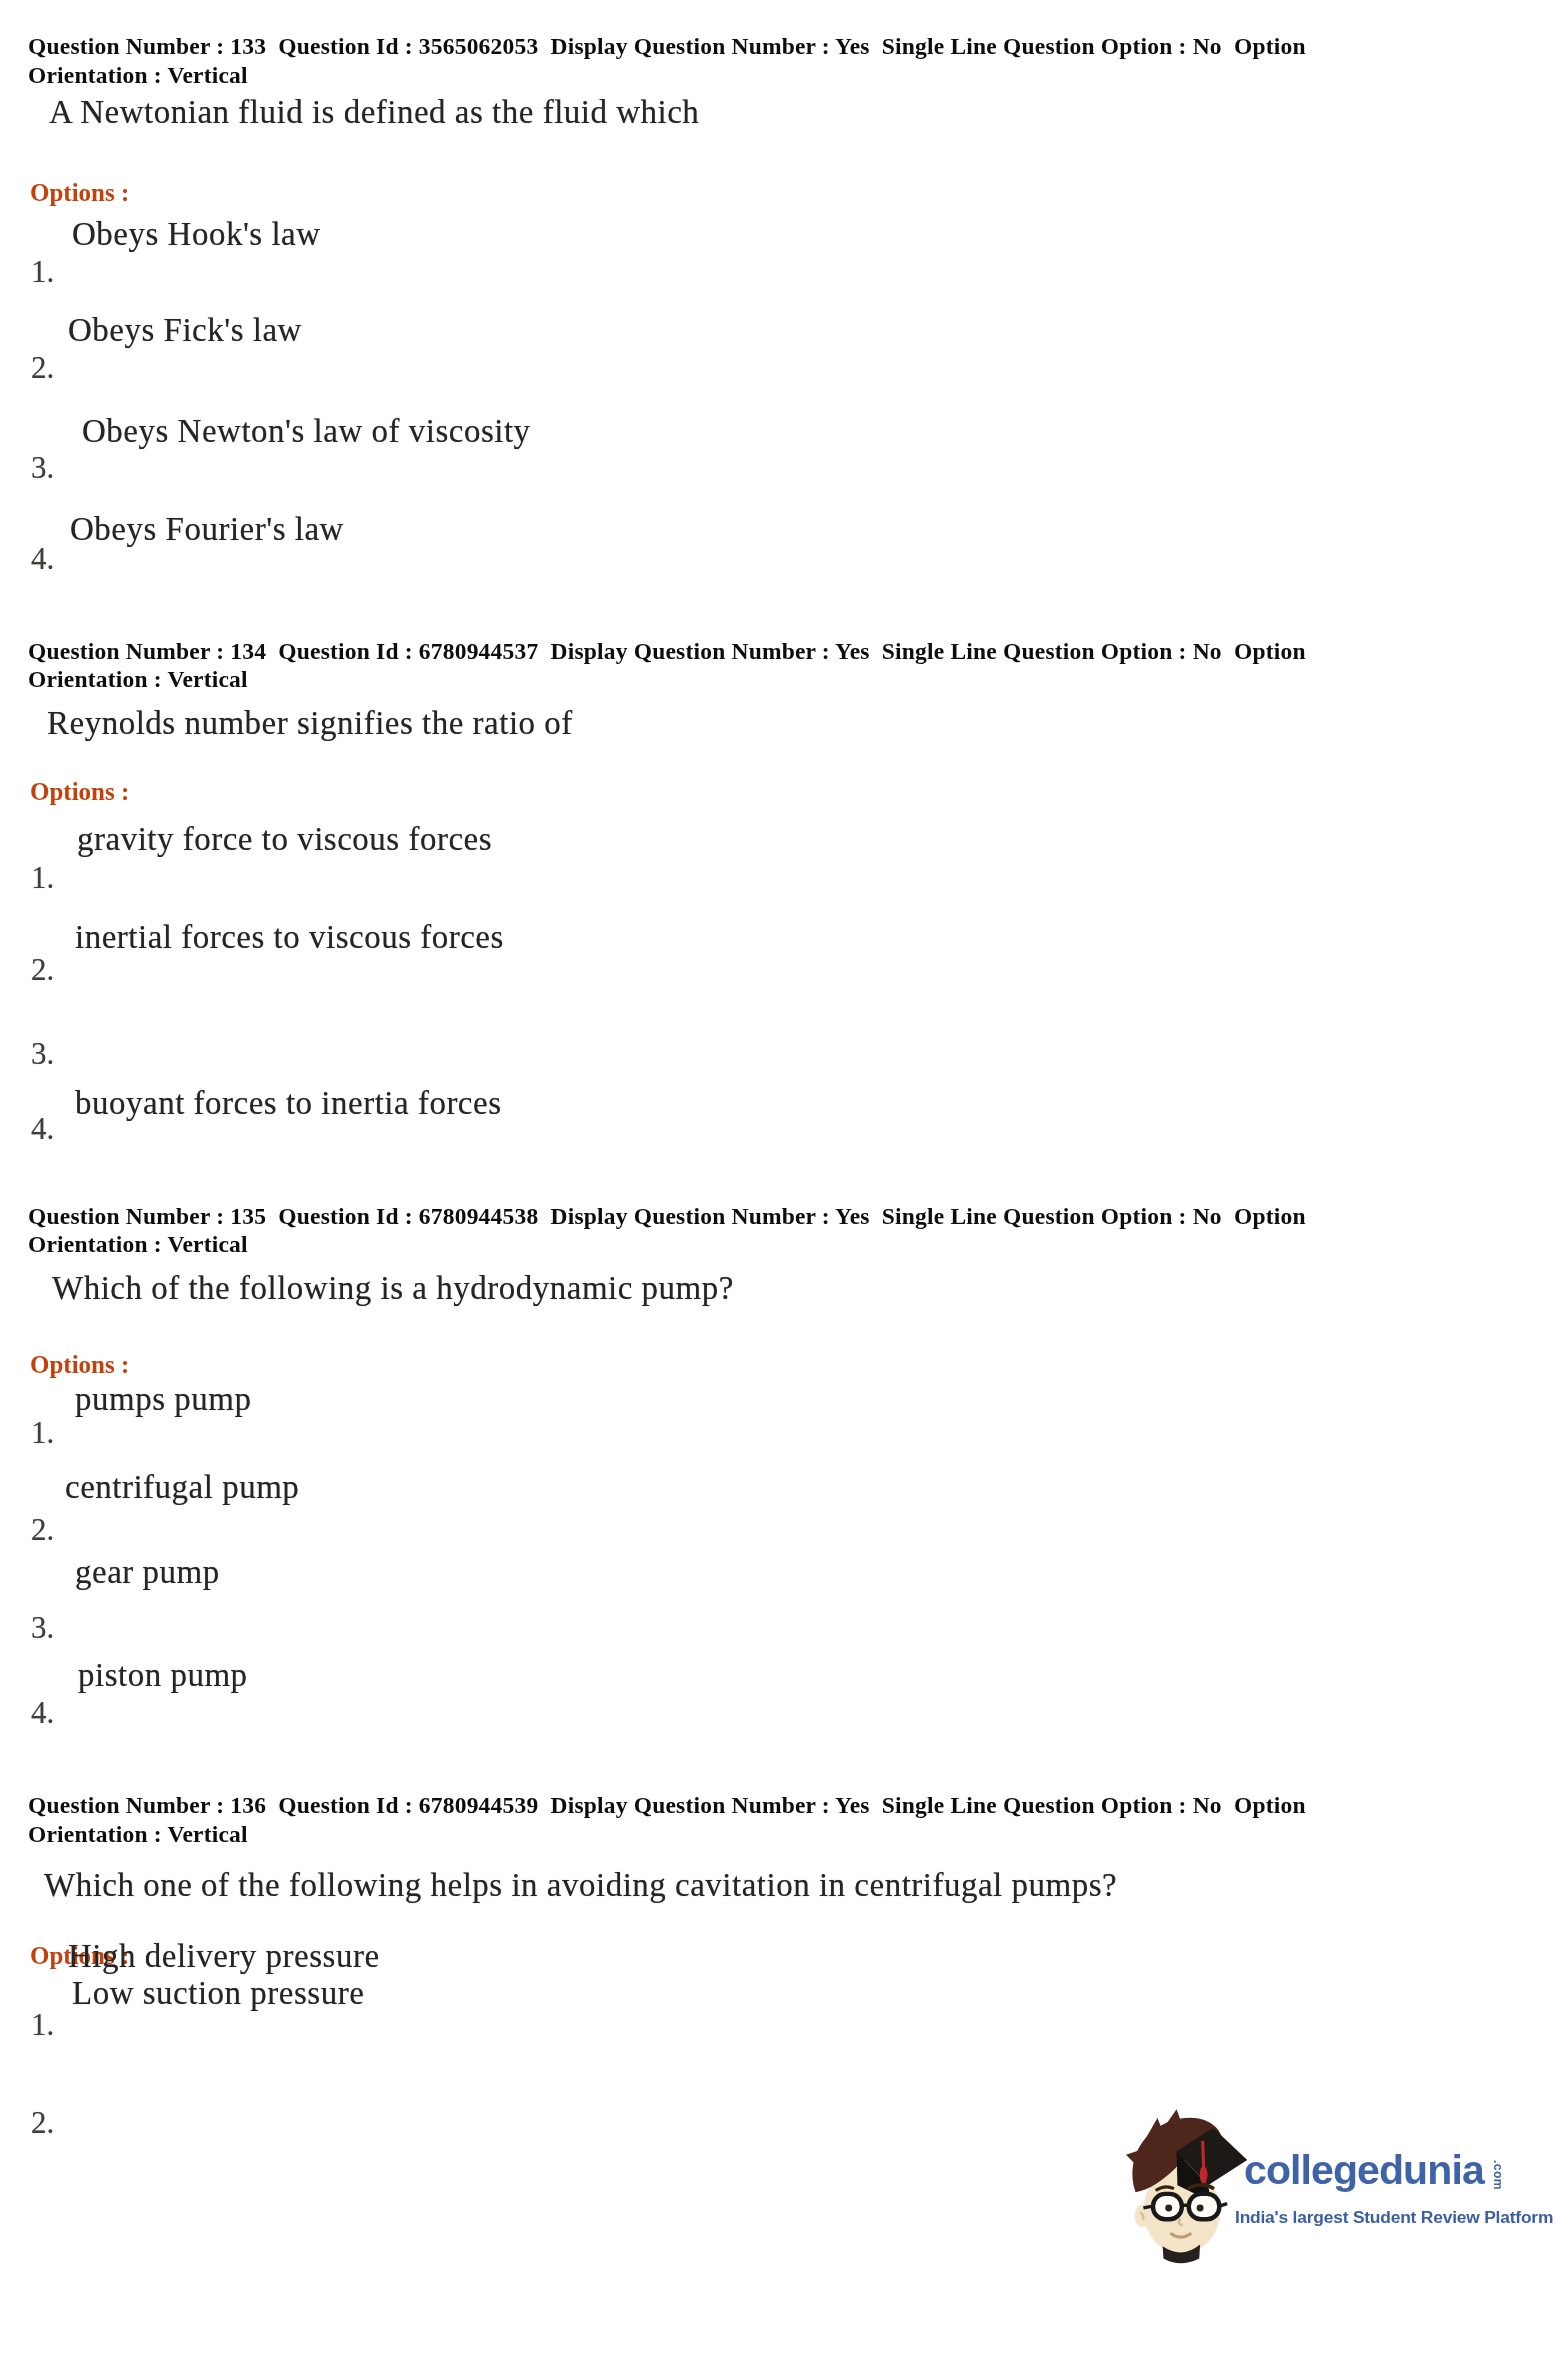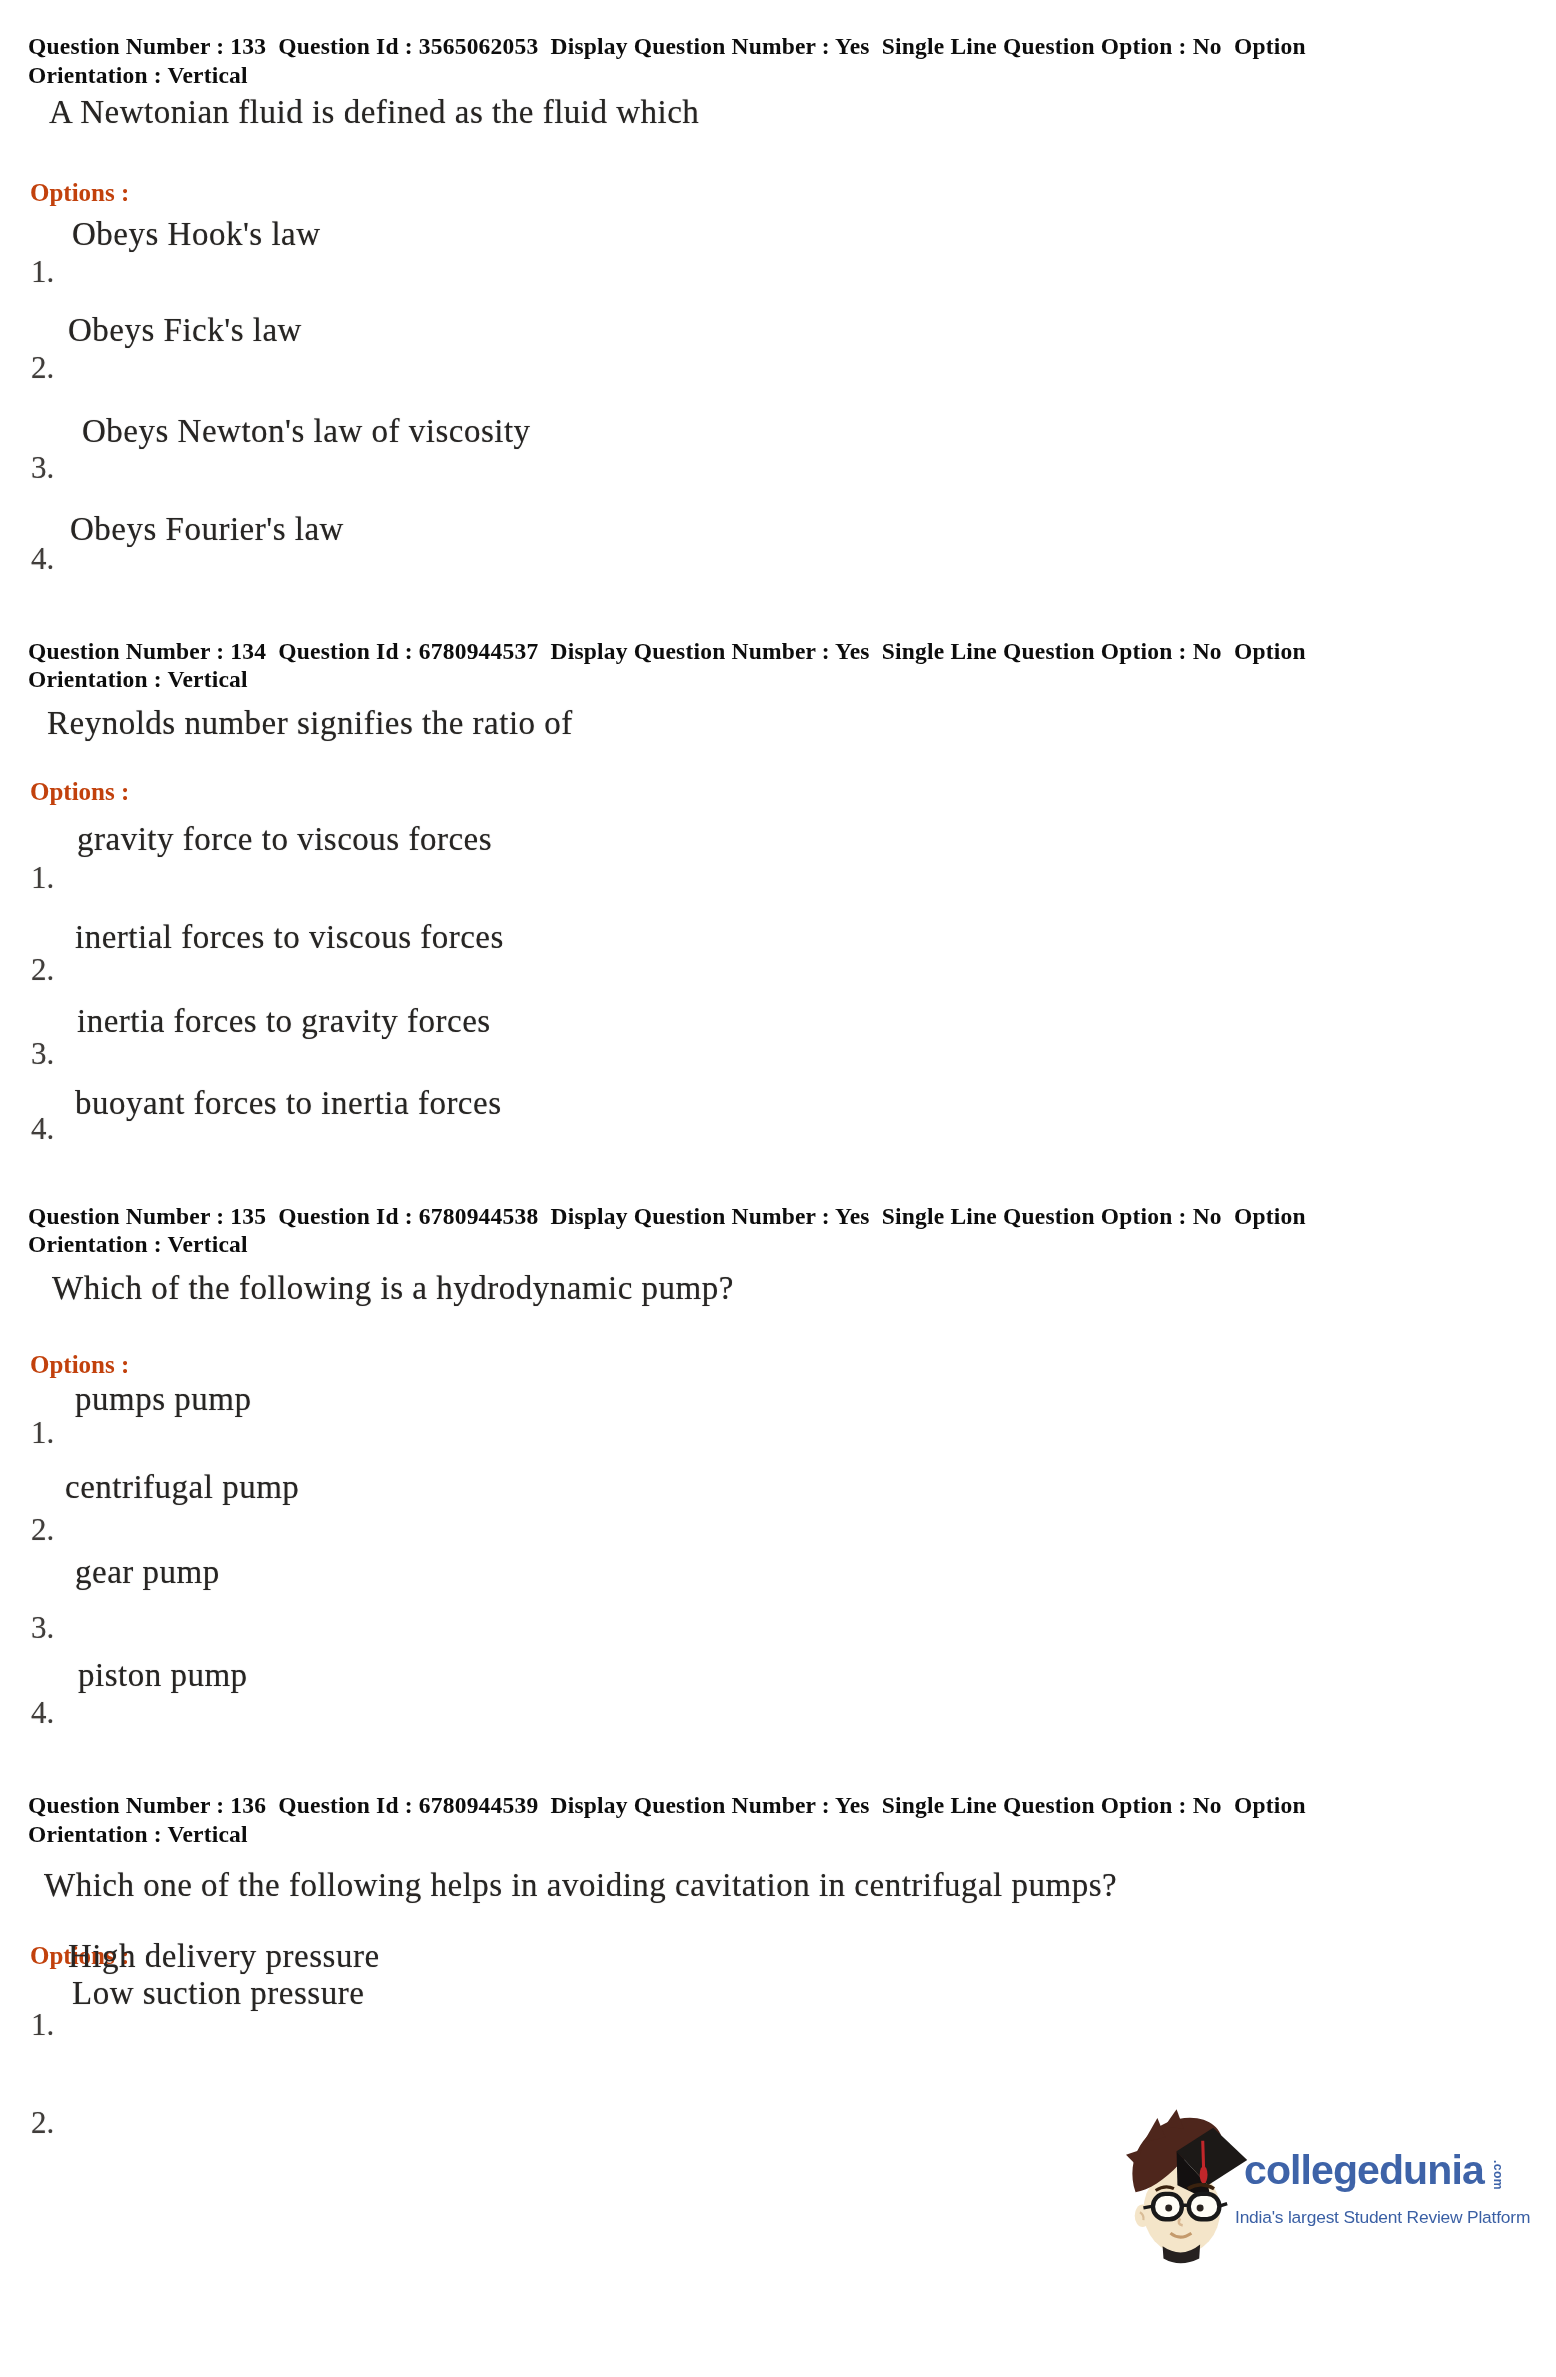--- a/index.html
+++ b/index.html
@@ -67,21 +67,21 @@
     font-weight:bold;
     font-size:12.2px;
     letter-spacing:0.4px;
     transform:rotate(90deg);
     transform-origin:left top;
     white-space:pre;
   }
   .tagline{
     position:absolute;
     font-family:"Liberation Sans",sans-serif;
-    font-weight:normal;
+    font-weight:bold;
     font-size:17.4px;
     letter-spacing:-0.2px;
     white-space:pre;
   }
   .mascot{position:absolute;}
 </style>
 </head>
 <body>
 
 <div class="page">
@@ -102,21 +102,20 @@
 
   <div class="hdr" style="top:638px;left:28px">Question Number : 134  Question Id : 6780944537  Display Question Number : Yes  Single Line Question Option : No  Option</div>
   <div class="hdr" style="top:666px;left:28px">Orientation : Vertical</div>
   <div class="qtext" style="top:705px;left:47px">Reynolds number signifies the ratio of</div>
   <div class="optlabel" style="top:778px;left:30px">Options :</div>
 
   <div class="opttext" style="top:821px;left:77px">gravity force to viscous forces</div>
   <div class="optnum" style="top:860px;left:31px">1.</div>
   <div class="opttext" style="top:919px;left:75px">inertial forces to viscous forces</div>
   <div class="optnum" style="top:952px;left:31px">2.</div>
-  <div class="opttext" style="top:1003px;left:77px">inertia forces to gravity forces</div>
   <div class="optnum" style="top:1036px;left:31px">3.</div>
   <div class="opttext" style="top:1085px;left:75px">buoyant forces to inertia forces</div>
   <div class="optnum" style="top:1111px;left:31px">4.</div>
 
   <div class="hdr" style="top:1203px;left:28px">Question Number : 135  Question Id : 6780944538  Display Question Number : Yes  Single Line Question Option : No  Option</div>
   <div class="hdr" style="top:1231px;left:28px">Orientation : Vertical</div>
   <div class="qtext" style="top:1270px;left:52px">Which of the following is a hydrodynamic pump?</div>
   <div class="optlabel" style="top:1351px;left:30px">Options :</div>
 
   <div class="opttext" style="top:1381px;left:75px">pumps pump</div>

